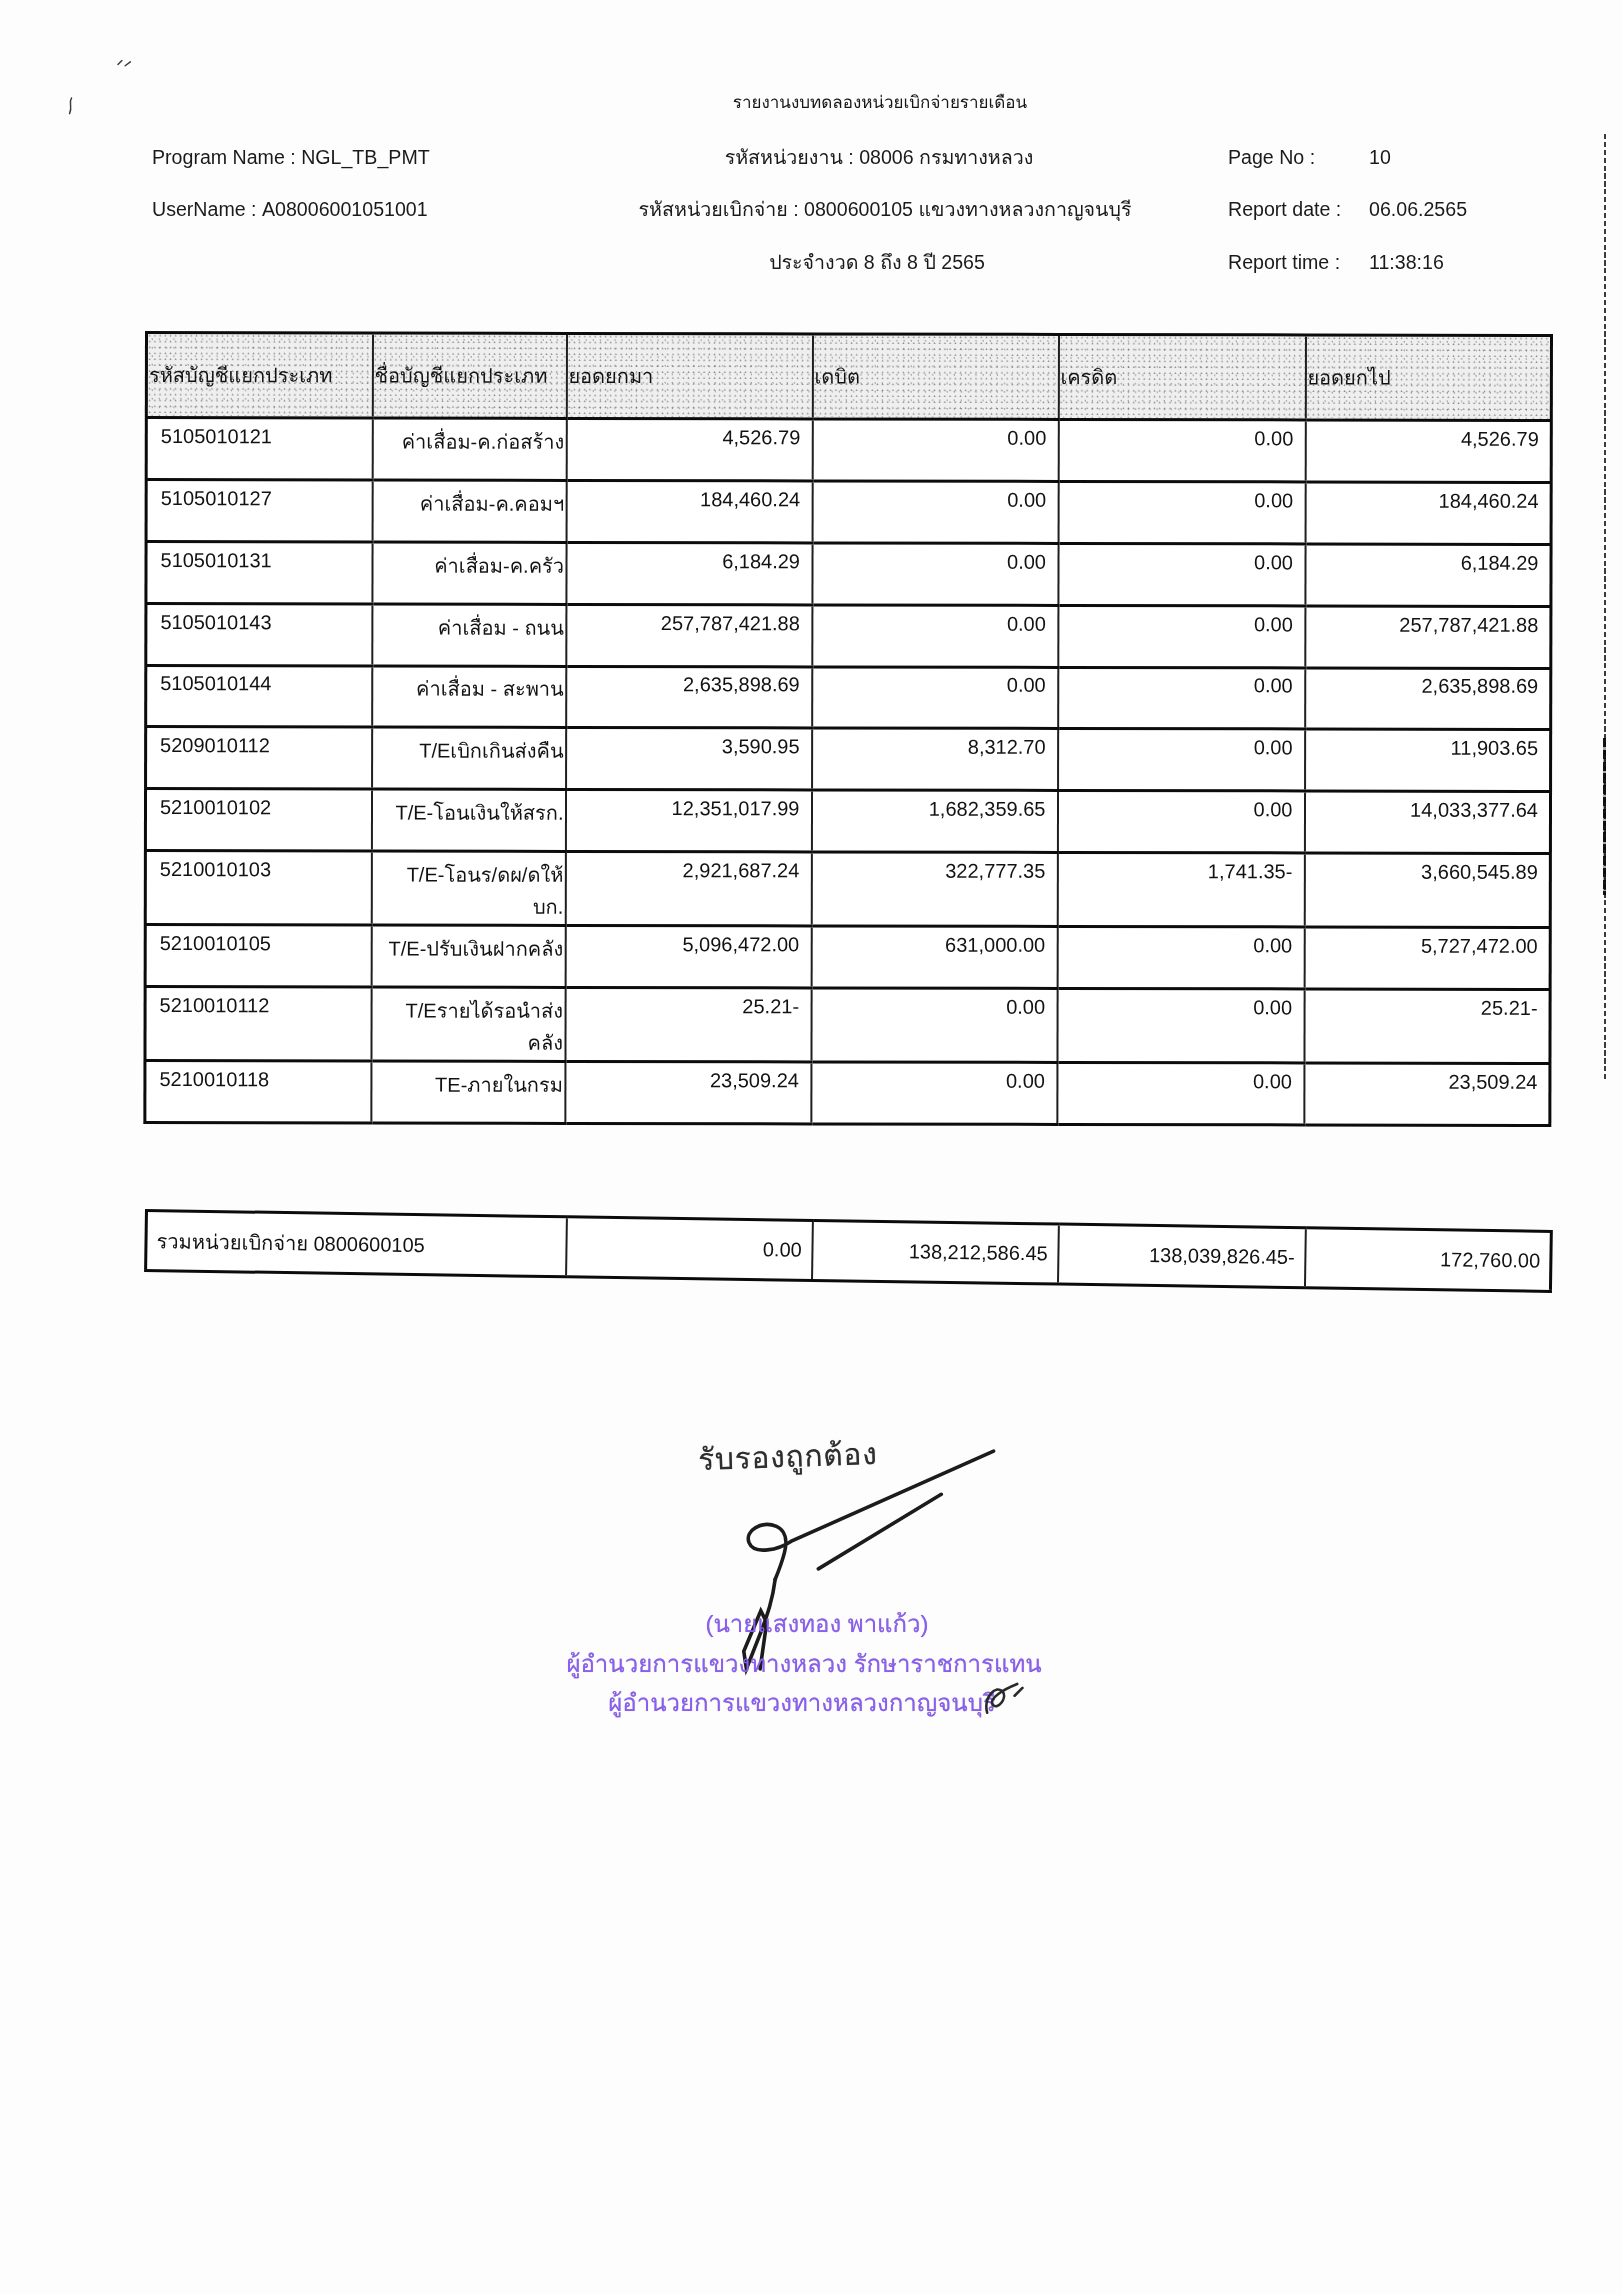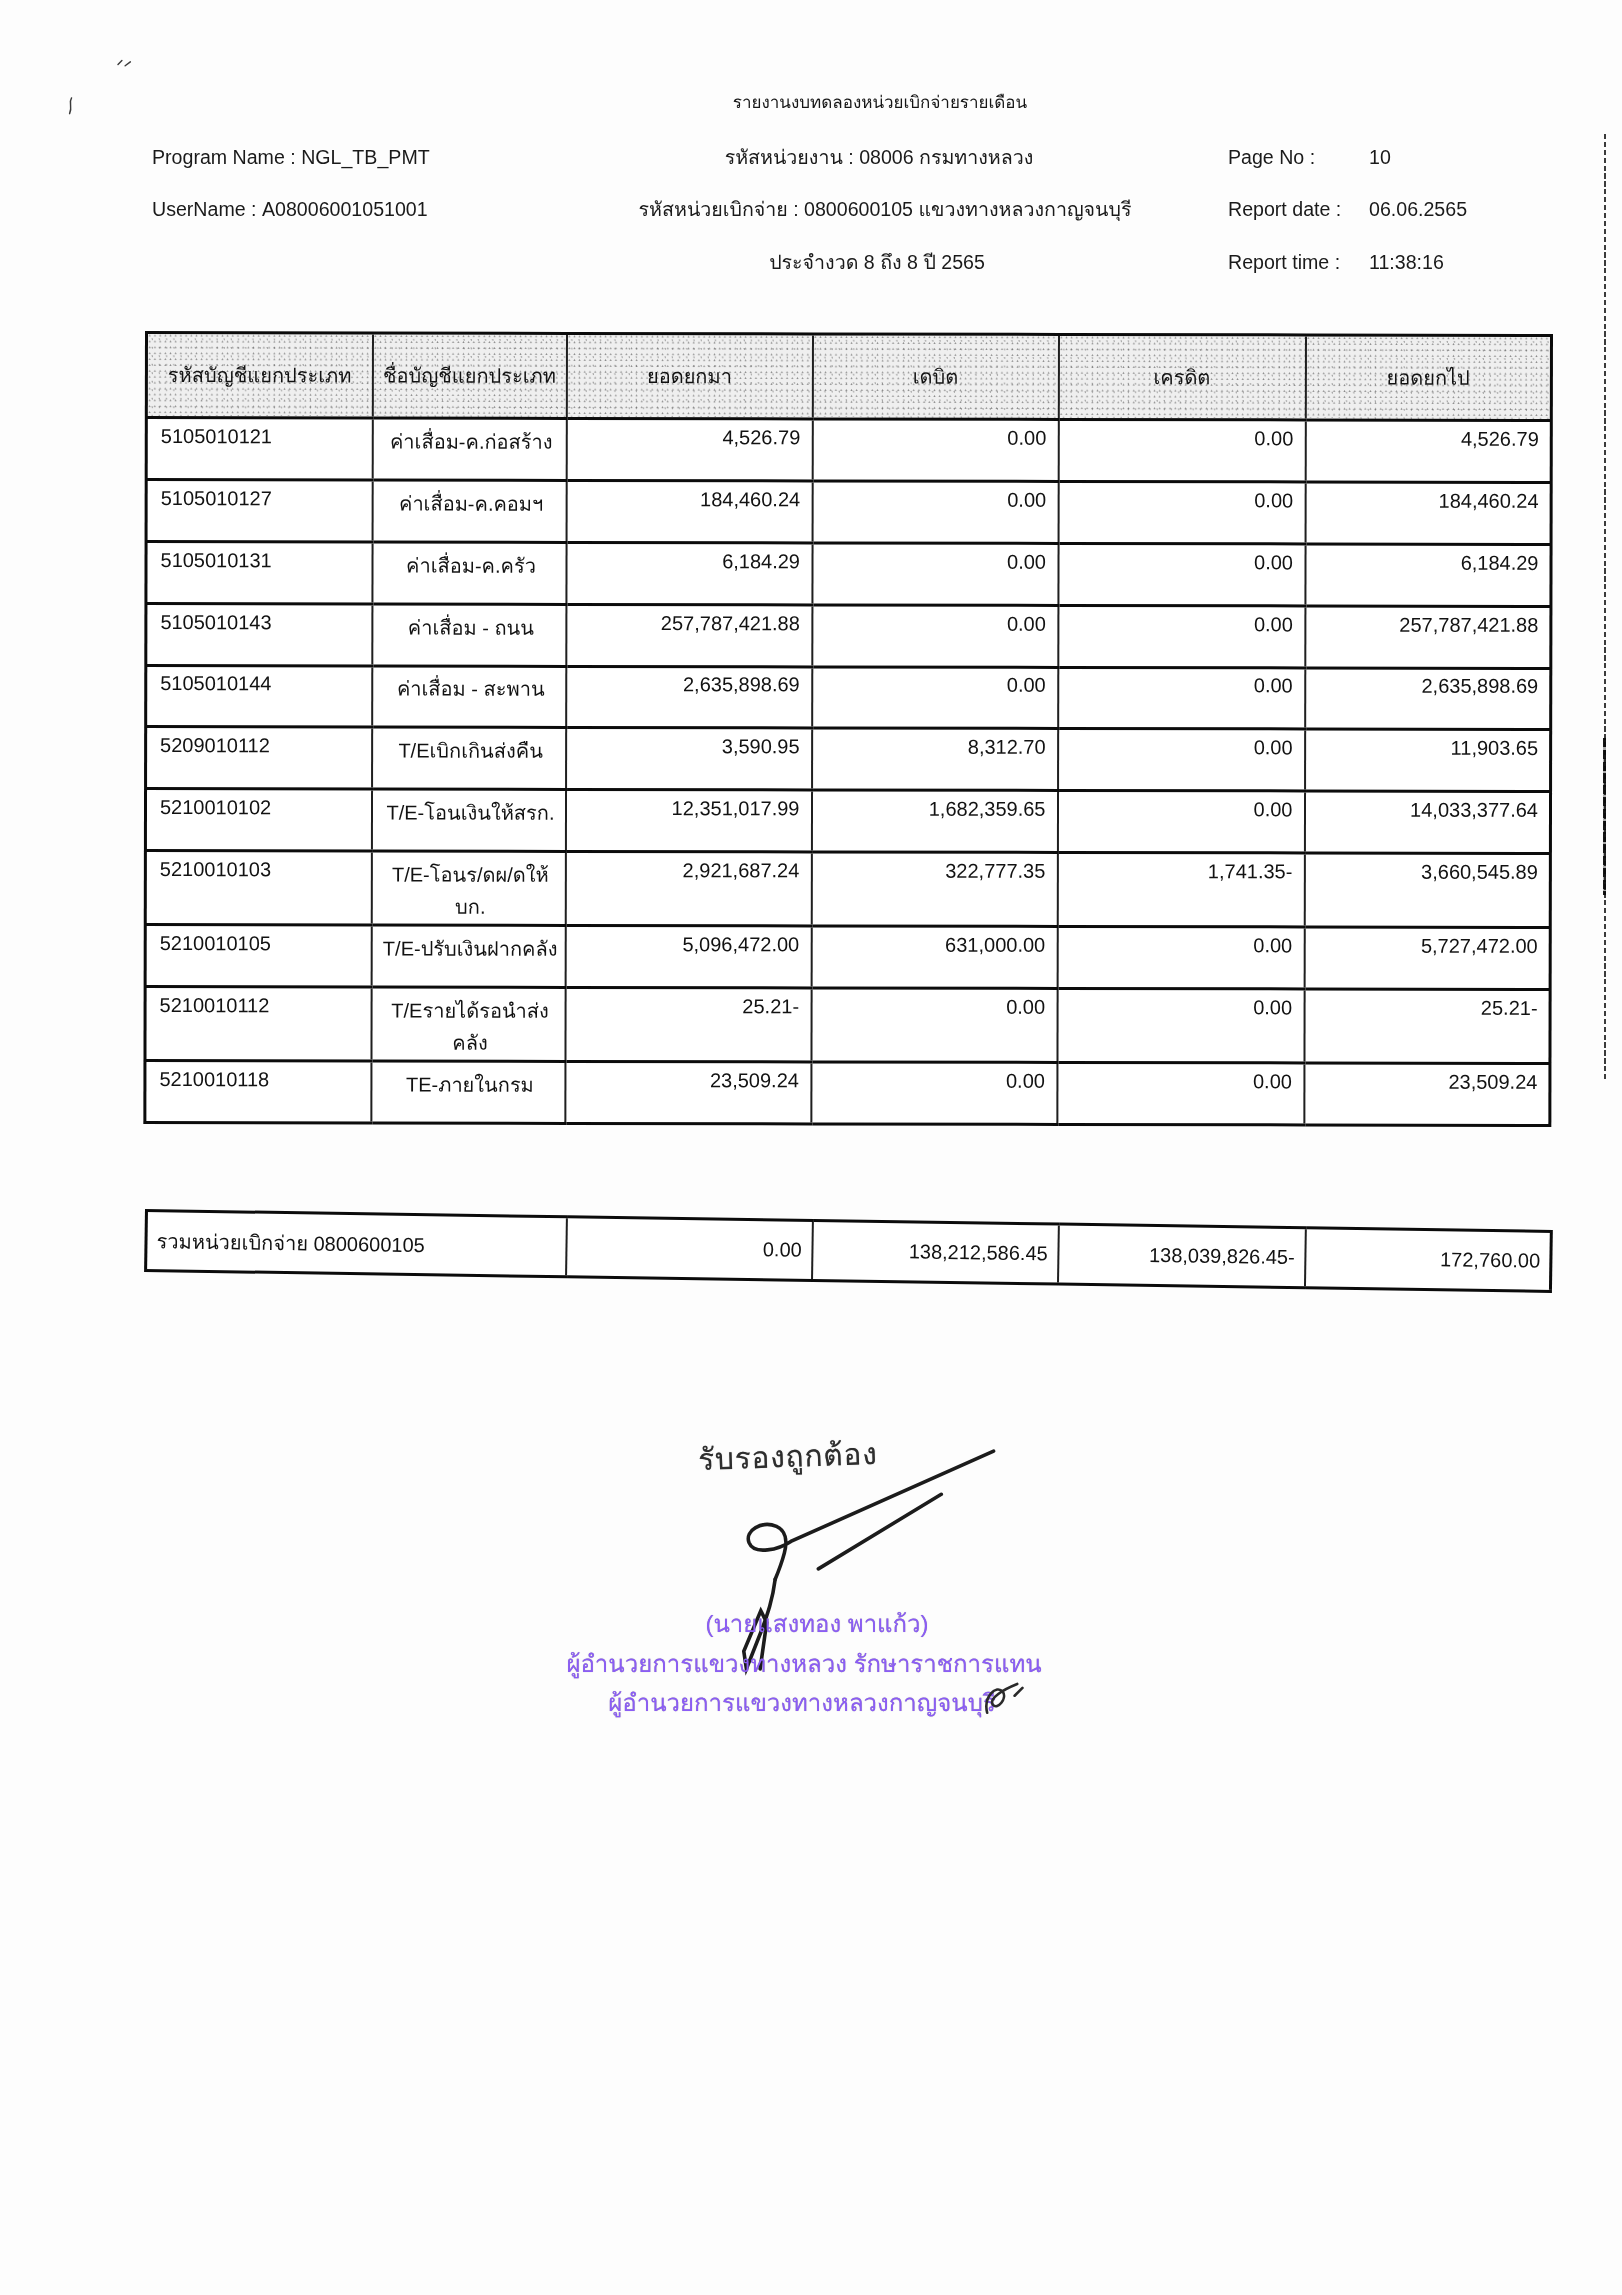--- a/index.html
+++ b/index.html
@@ -25,32 +25,32 @@
 
   
   .main-table{
     position:absolute;left:145px;top:331px;
     border-collapse:collapse;table-layout:fixed;width:1406px;
     transform:rotate(0.12deg);transform-origin:left top;
     font-size:20px;color:#121212;
   }
   .main-table th,.main-table td{border:2px solid #1f1f1f;overflow:hidden;}
   .main-table th{
-    height:80px;font-weight:normal;text-align:center;vertical-align:middle;
+    height:80px;font-weight:normal;text-align:left;vertical-align:middle;
     border-top:3.9px solid #0b0b0b;border-bottom:3.9px solid #0b0b0b;
     background-color:#efefef;
     background-image:
       radial-gradient(circle at 1.3px 1.3px, rgba(55,55,55,.55) 0.7px, transparent 1px),
       radial-gradient(circle at 3.9px 4.6px, rgba(55,55,55,.38) 0.7px, transparent 1px);
     background-size:5.2px 5.9px,7.2px 8.5px;
   }
   .main-table td{height:52px;vertical-align:top;padding-top:5.9px;background:#fff;
     border-top:3.9px solid #0c0c0c;border-bottom:3.9px solid #0c0c0c;}
   .main-table .c-code{padding-left:13px;text-align:left;}
-  .main-table .c-name{padding-left:5px;text-align:center;}
+  .main-table .c-name{padding-left:5px;text-align:right;}
   .main-table .c-num{padding-right:11px;text-align:right;}
   .main-table{border:3.9px solid #0a0a0a;}
 
   
   .summary-table{
     position:absolute;left:145px;top:1209px;
     border-collapse:collapse;table-layout:fixed;width:1406px;
     transform:rotate(0.85deg);transform-origin:left top;
     font-size:20px;color:#121212;border:3.9px solid #0a0a0a;
   }

